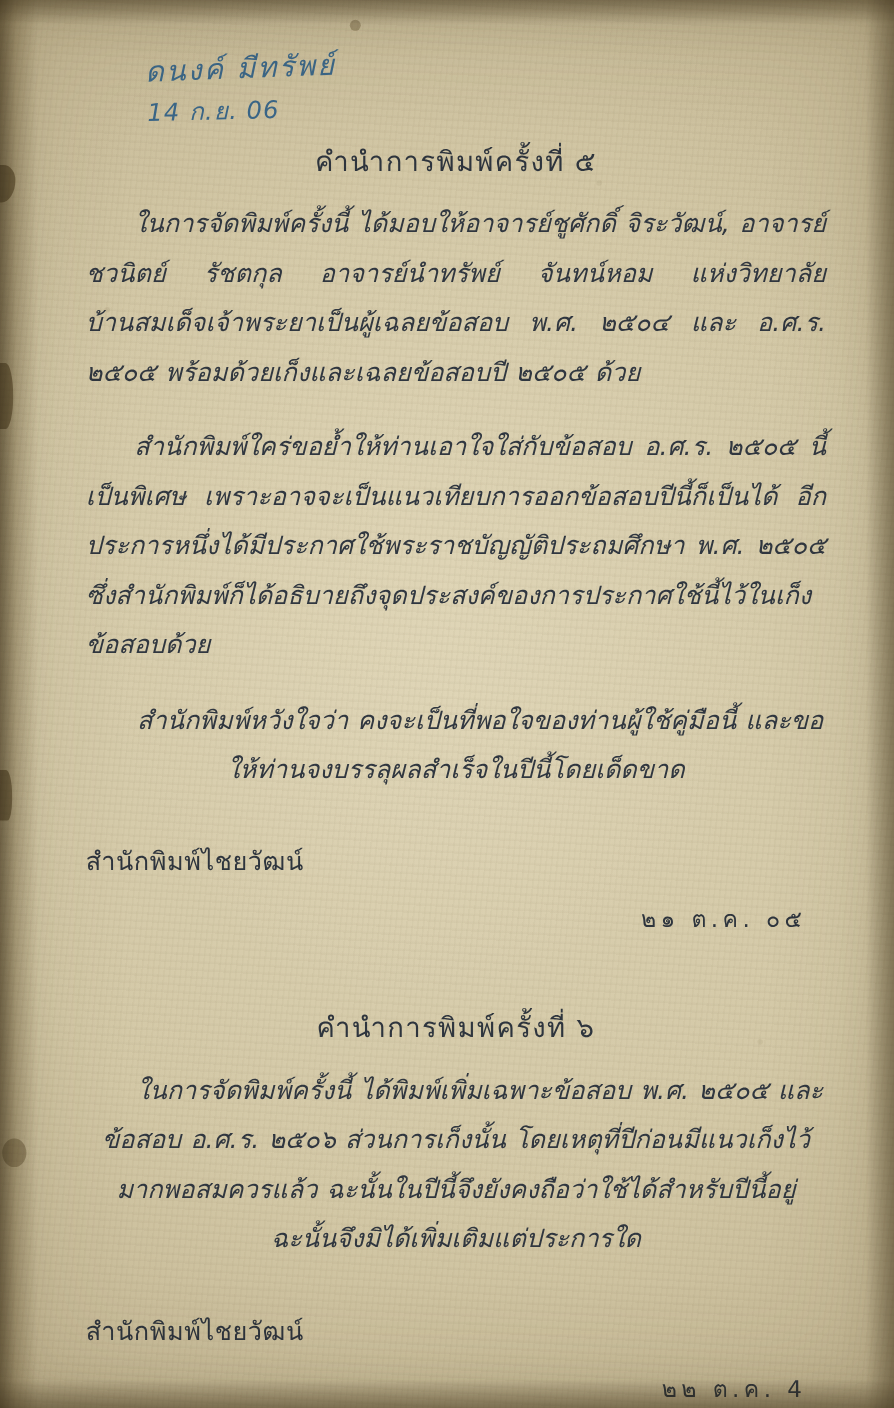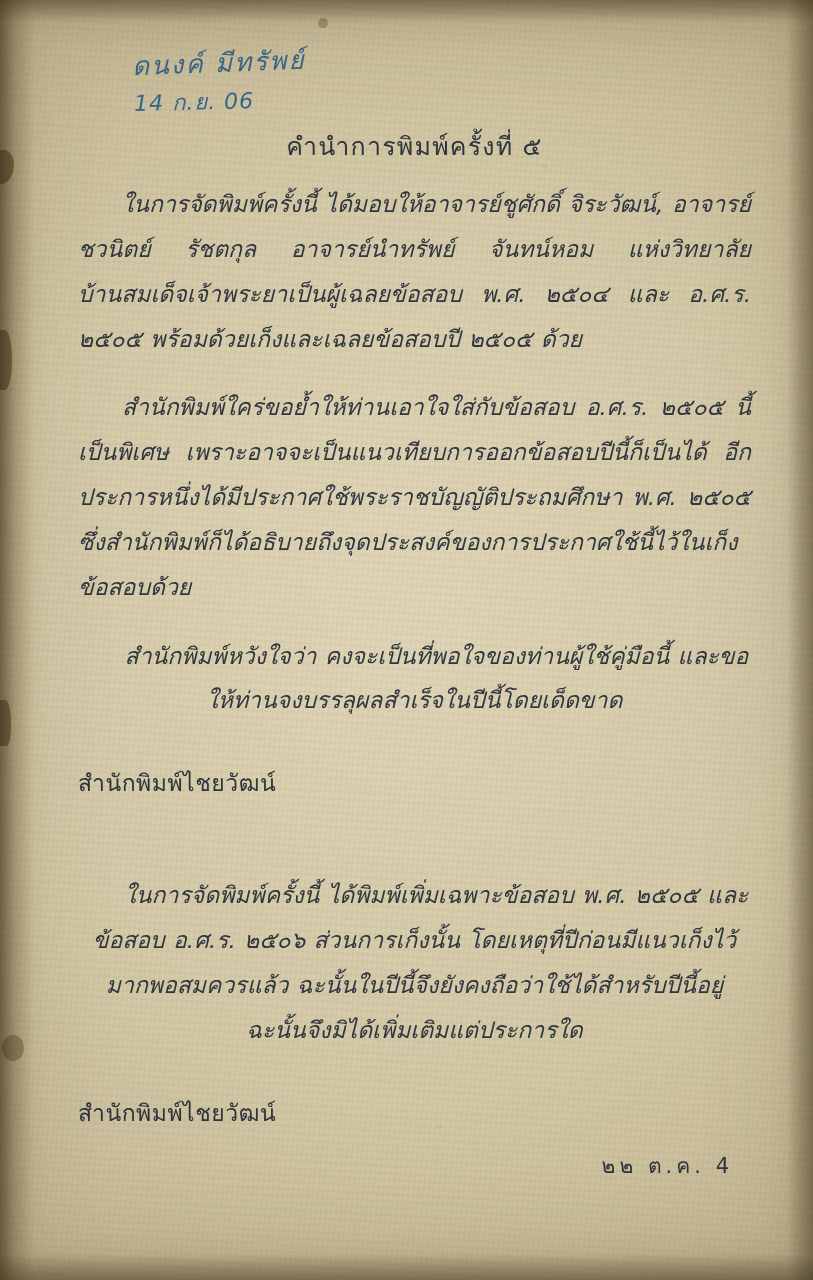--- a/index.html
+++ b/index.html
@@ -176,25 +176,27 @@
   <div class="body">
 
     <div class="section">
       <h1 class="heading ink-fade">คำนำการพิมพ์ครั้งที่ ๕</h1>
       <p class="para indent ink-fade">ในการจัดพิมพ์ครั้งนี้  ได้มอบให้อาจารย์ชูศักดิ์ จิระวัฒน์, อาจารย์ชวนิตย์ รัชตกุล  อาจารย์นำทรัพย์ จันทน์หอม  แห่งวิทยาลัยบ้านสมเด็จเจ้าพระยาเป็นผู้เฉลยข้อสอบ พ.ศ. ๒๕๐๔ และ อ.ศ.ร. ๒๕๐๕  พร้อมด้วยเก็งและเฉลยข้อสอบปี ๒๕๐๕ ด้วย</p>
       <div class="spacer-sm"></div>
       <p class="para indent ink-fade">สำนักพิมพ์ใคร่ขอย้ำให้ท่านเอาใจใส่กับข้อสอบ อ.ศ.ร. ๒๕๐๕ นี้เป็นพิเศษ  เพราะอาจจะเป็นแนวเทียบการออกข้อสอบปีนี้ก็เป็นได้      อีกประการหนึ่งได้มีประกาศใช้พระราชบัญญัติประถมศึกษา พ.ศ. ๒๕๐๕ ซึ่งสำนักพิมพ์ก็ได้อธิบายถึงจุดประสงค์ของการประกาศใช้นี้ไว้ในเก็งข้อสอบด้วย</p>
       <div class="spacer-sm"></div>
       <p class="para indent last ink-fade">สำนักพิมพ์หวังใจว่า  คงจะเป็นที่พอใจของท่านผู้ใช้คู่มือนี้   และขอให้ท่านจงบรรลุผลสำเร็จในปีนี้โดยเด็ดขาด</p>
       <div class="signature ink-fade">สำนักพิมพ์ไชยวัฒน์</div>
+      <div class="sig-date ink-fade">๒๑  ต.ค.  ๐๕</div>
     </div>
 
     <div class="gap-1"></div>
 
     <div class="section">
+      <h1 class="heading ink-fade">คำนำการพิมพ์ครั้งที่ ๖</h1>
       <p class="para indent last ink-fade">ในการจัดพิมพ์ครั้งนี้  ได้พิมพ์เพิ่มเฉพาะข้อสอบ พ.ศ. ๒๕๐๕ และข้อสอบ อ.ศ.ร. ๒๕๐๖   ส่วนการเก็งนั้น   โดยเหตุที่ปีก่อนมีแนวเก็งไว้มากพอสมควรแล้ว  ฉะนั้นในปีนี้จึงยังคงถือว่าใช้ได้สำหรับปีนี้อยู่  ฉะนั้นจึงมิได้เพิ่มเติมแต่ประการใด</p>
       <div class="signature ink-fade">สำนักพิมพ์ไชยวัฒน์</div>
       <div class="sig-date ink-fade">๒๒  ต.ค.  4</div>
     </div>
 
   </div>
 
   <div class="chip c1"></div>
   <div class="chip c2"></div>
   <div class="chip c3"></div>

